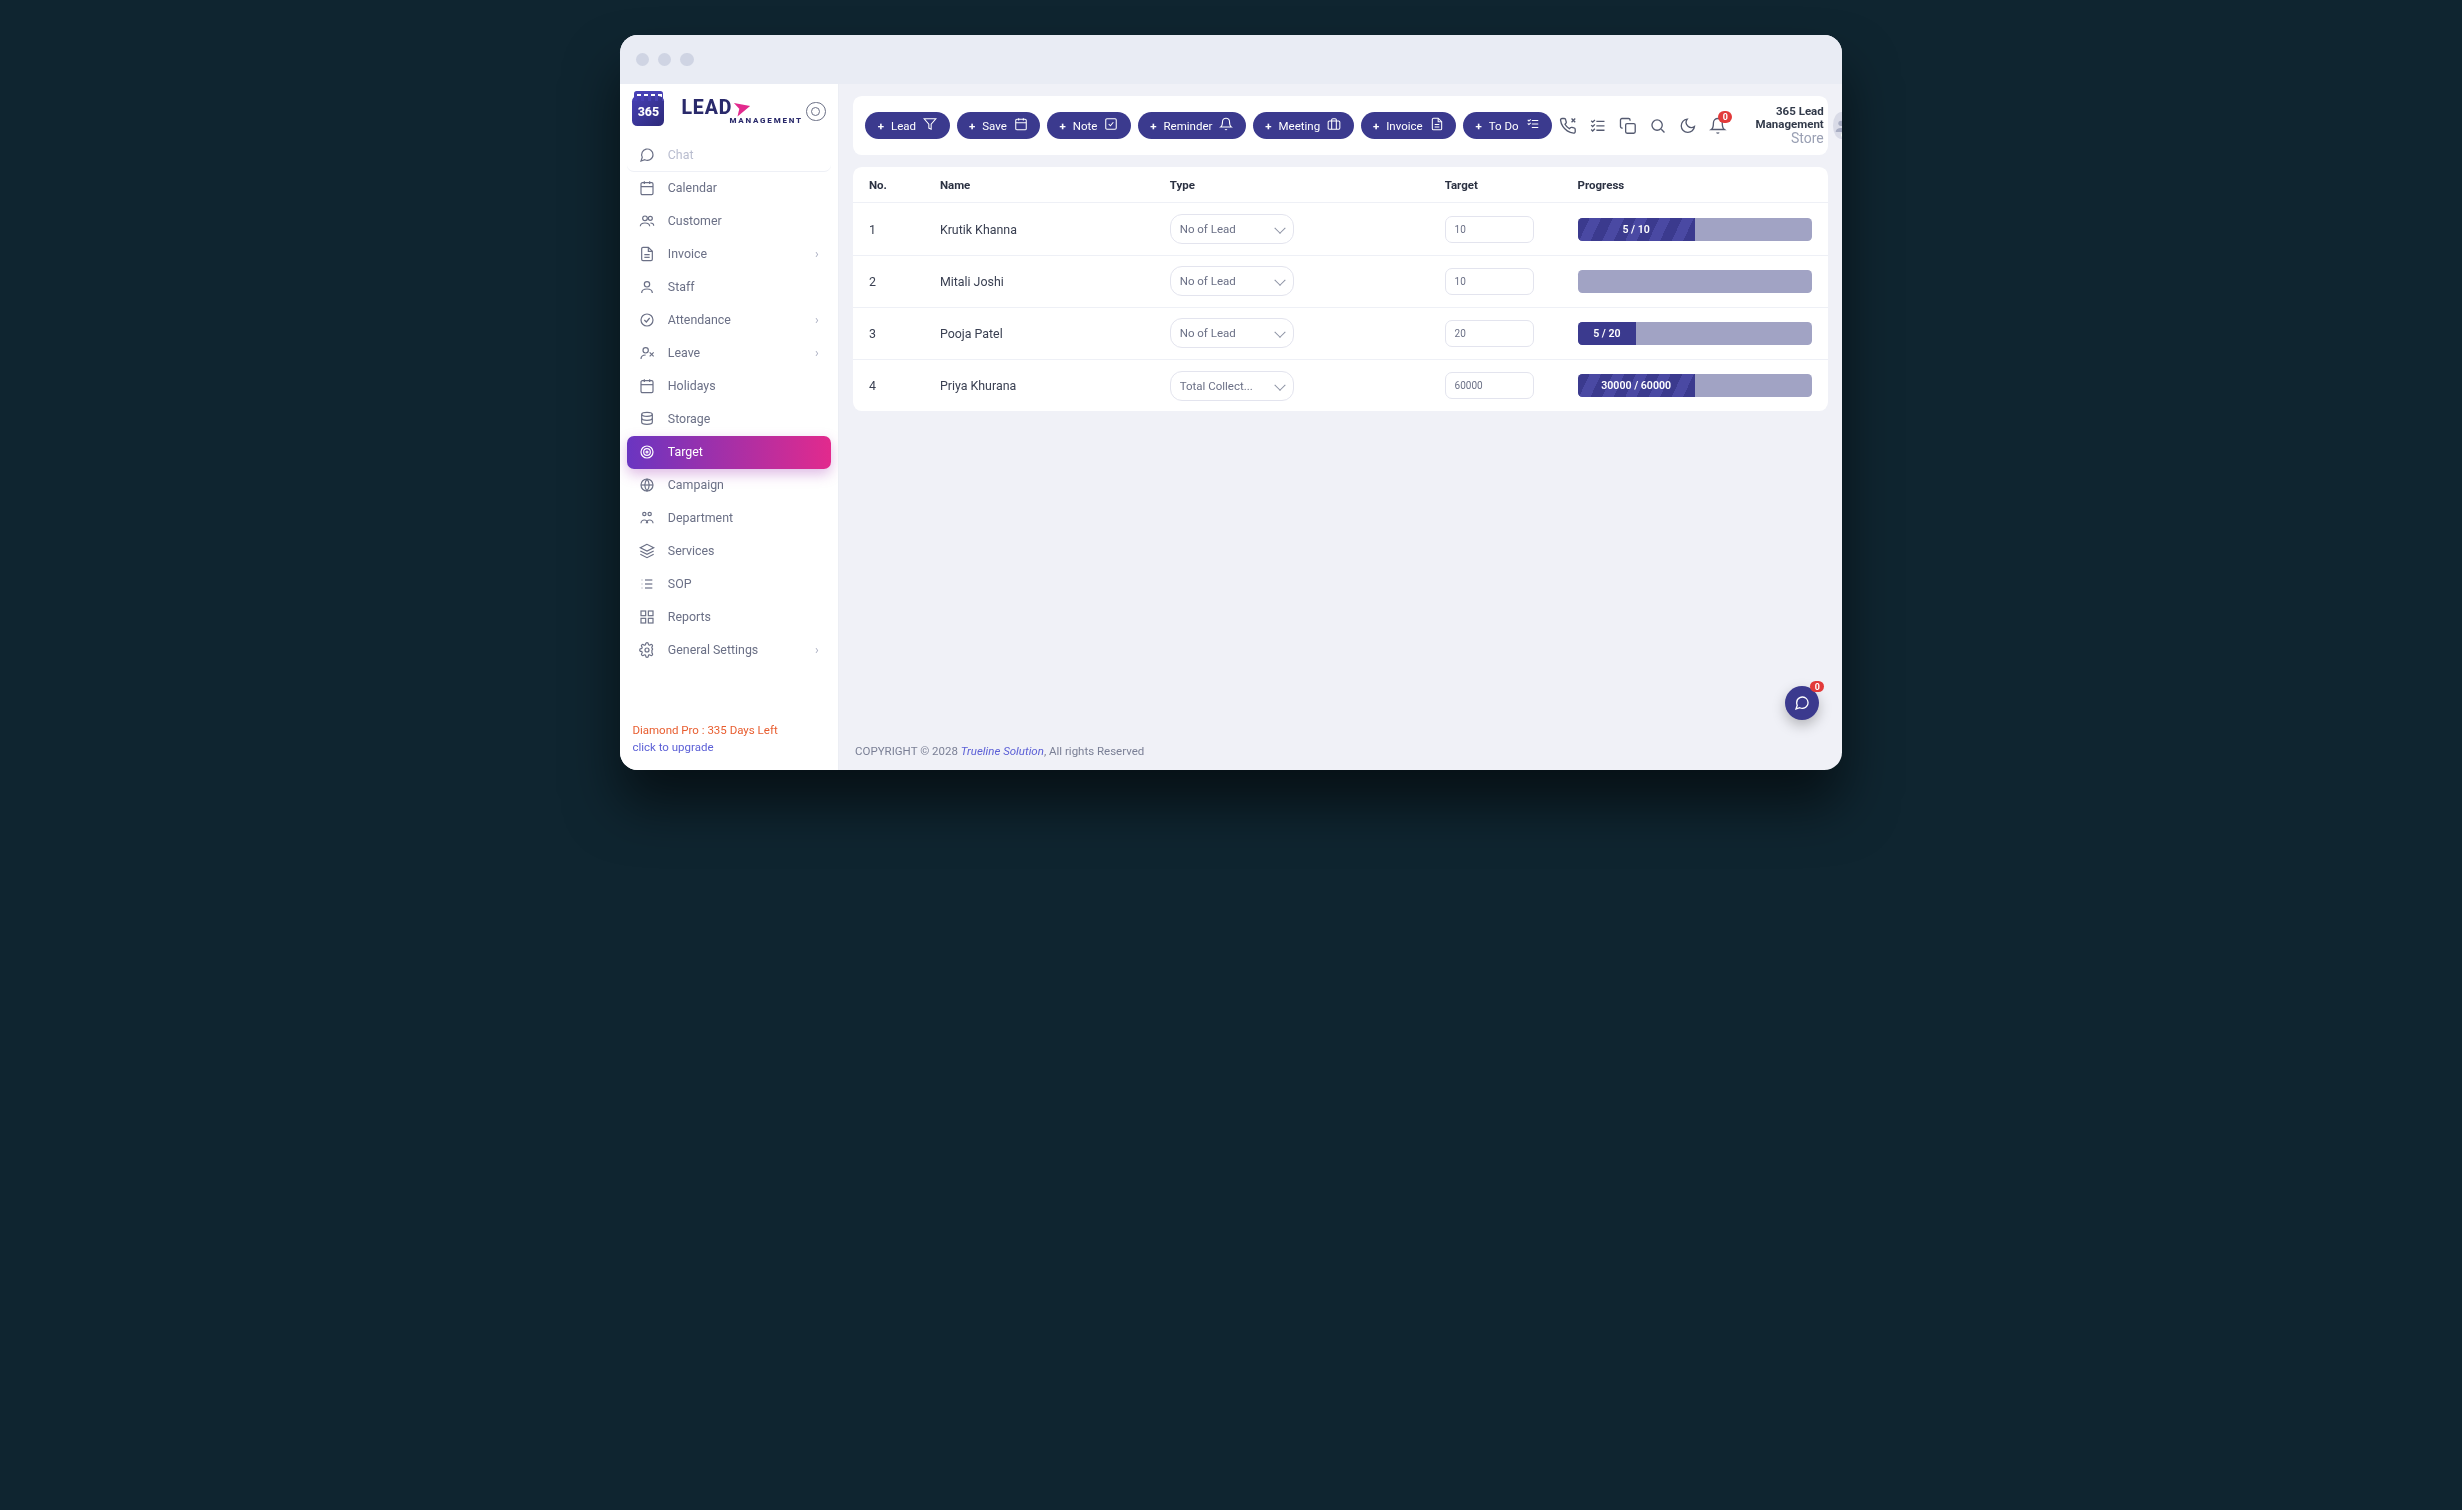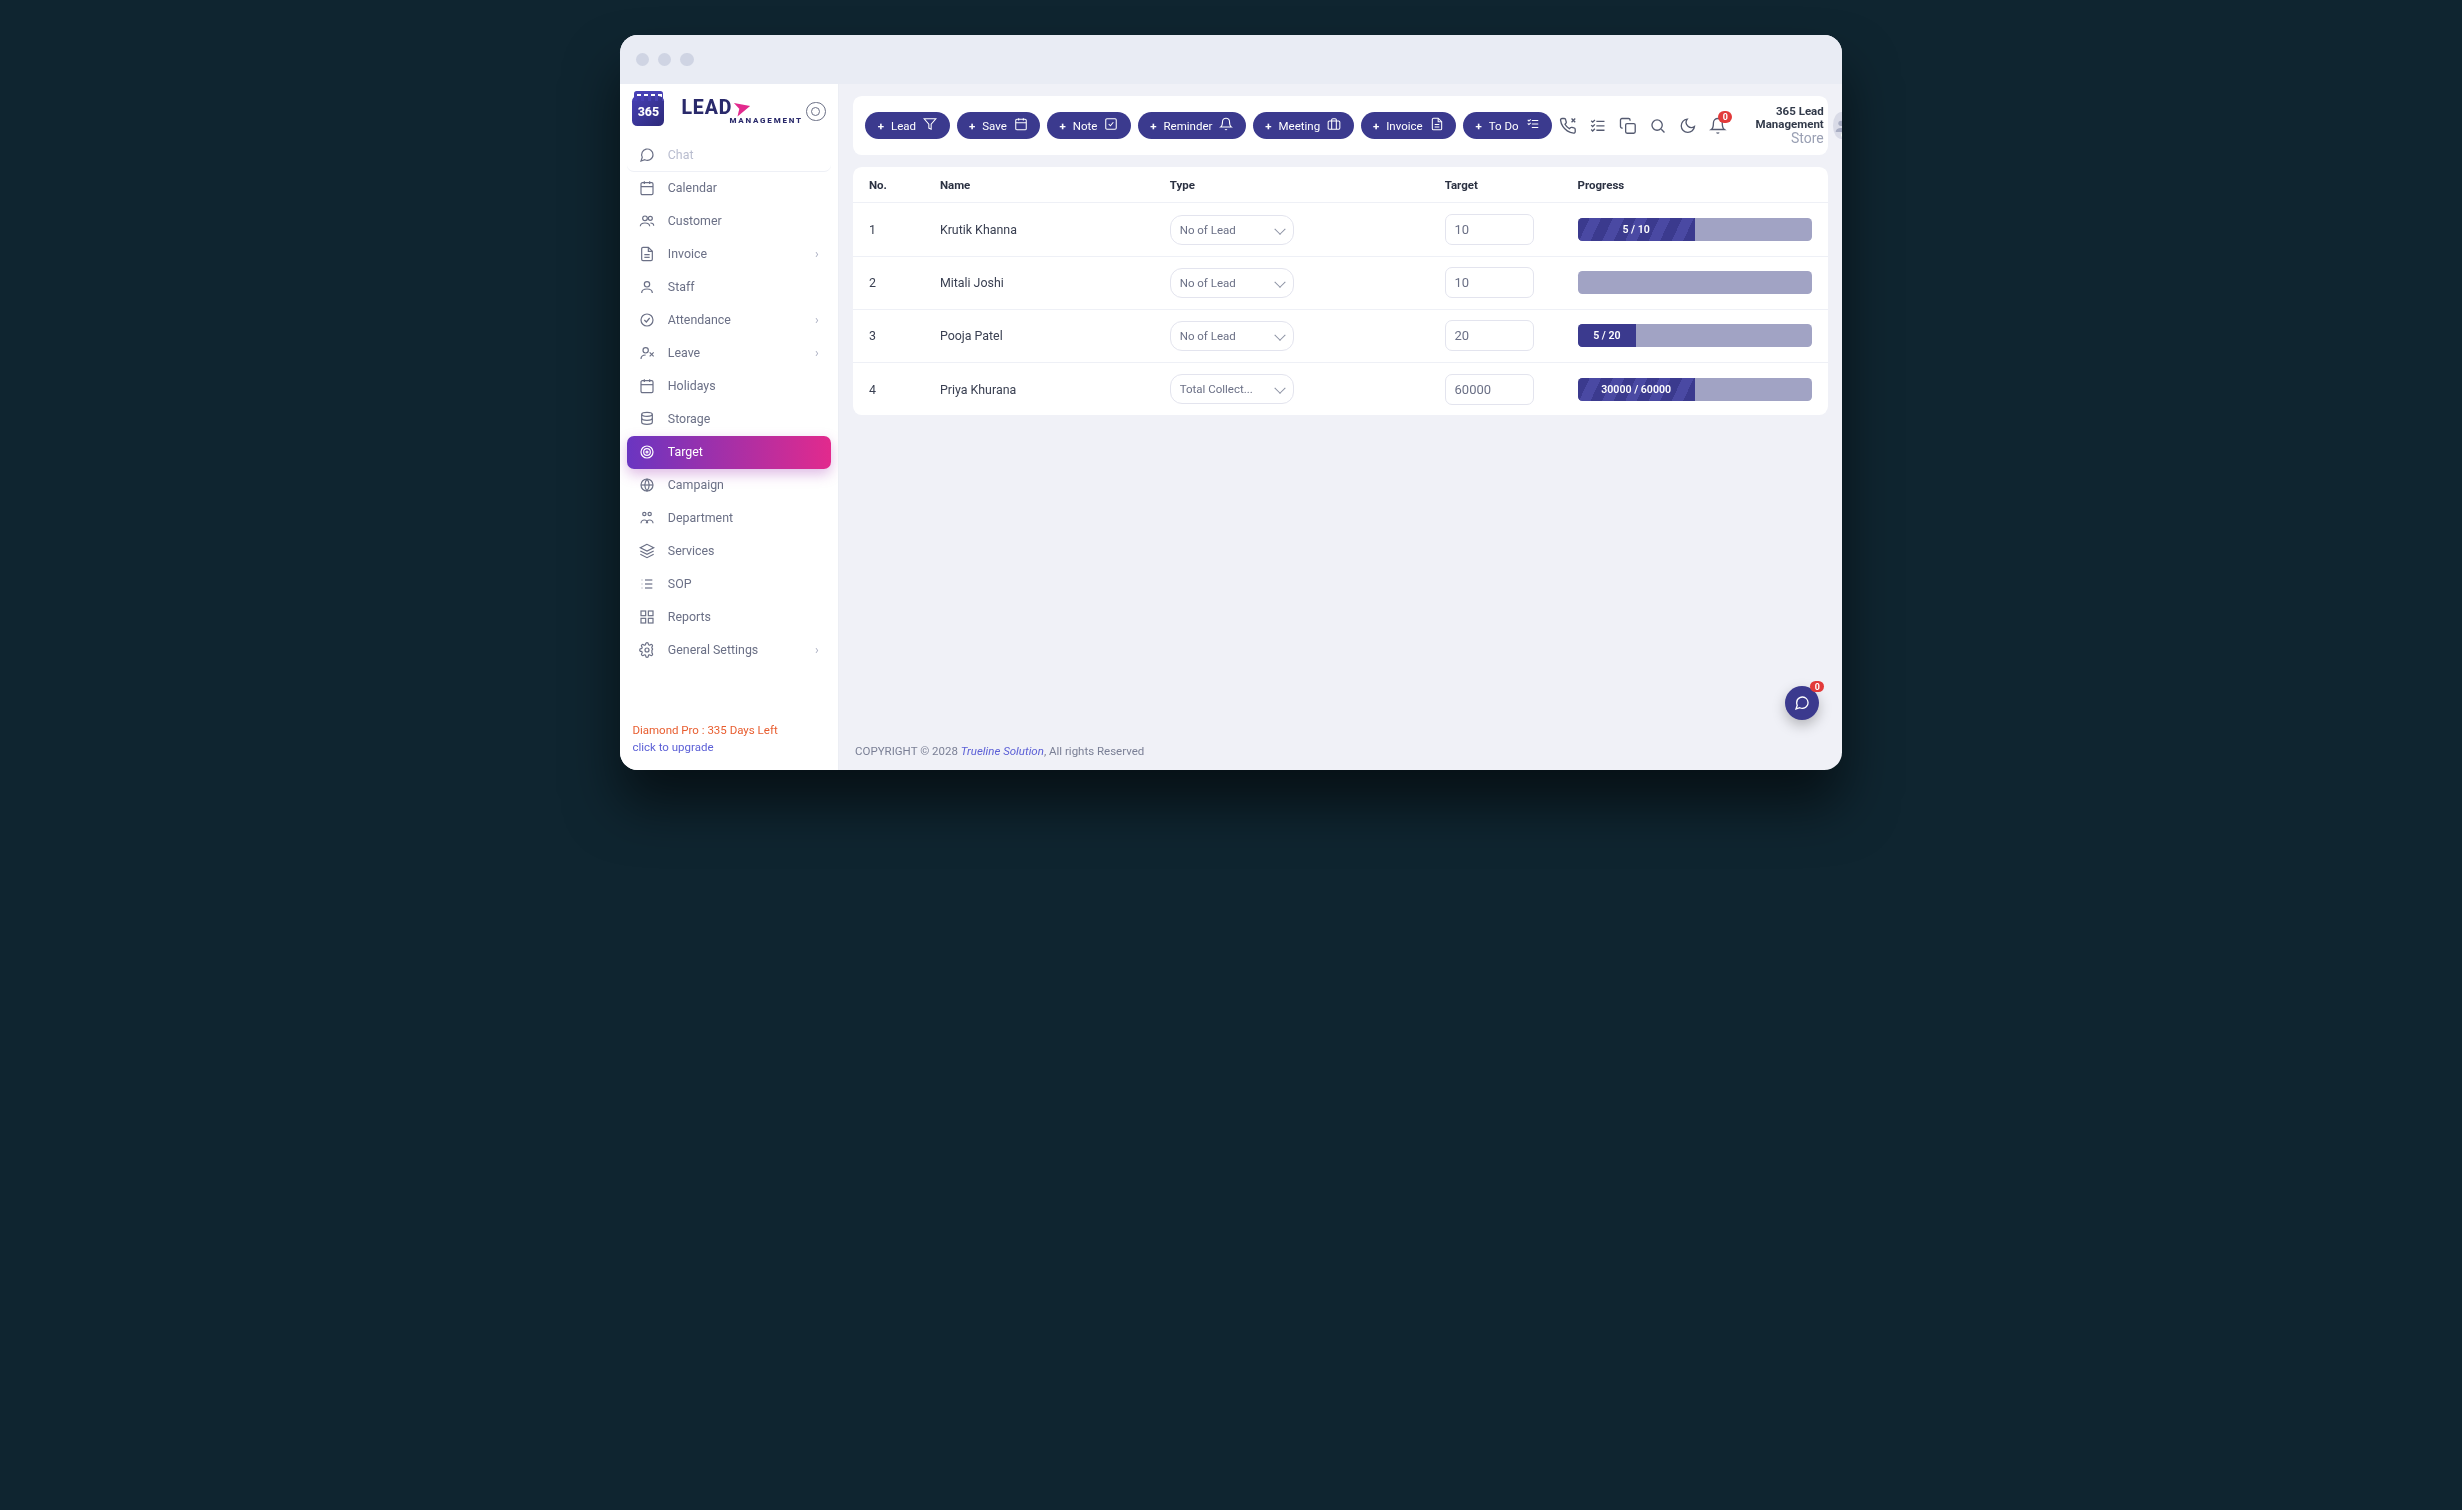--- a/index.html
+++ b/index.html
@@ -74,21 +74,21 @@
   .chevbtn{cursor:pointer;display:inline-flex;}
   .chevbtn svg{width:12.4px;height:12.4px;stroke:#6b7086;stroke-width:2.2;fill:none;}
   .save{background:var(--indigo);color:#fff;border:none;border-radius:5.3px;padding:8px 16px;font-size:12.4px;font-weight:600;cursor:pointer;}
   
   .table{margin:12.4px 14px 0;background:#fff;border-radius:8.9px;overflow:hidden;}
   .thead,.trow{display:grid;grid-template-columns:62px 221px 266px 124px 1fr;gap:8.9px;align-items:center;padding:10.6px 16px;}
   .thead{font-size:11.5px;font-weight:700;color:#2b3142;}
   .trow{border-top:0.9px solid #eef0f6;font-size:12.4px;color:#3a4052;}
   .select{border:0.9px solid var(--border);border-radius:12px;padding:7px 26.6px 7px 8.9px;font-size:11.5px;color:#6b7086;background:#fff;position:relative;cursor:pointer;max-width:124px;overflow:hidden;text-overflow:ellipsis;white-space:nowrap;}
   .select::after{content:"";position:absolute;right:8.9px;top:50%;width:7px;height:7px;border-right:1.8px solid #8c92a3;border-bottom:1.8px solid #8c92a3;transform:translateY(-60%) rotate(45deg);}
-  .tinput{border:0.9px solid var(--border);border-radius:7px;padding:7px 8.9px;font-size:13px;color:#6b7086;max-width:89px;background:#fff;}
+  .tinput{border:0.9px solid var(--border);border-radius:7px;padding:7px 8.9px;font-size:10px;color:#6b7086;max-width:89px;background:#fff;}
   .progress{height:23px;border-radius:4.4px;background:var(--indigo-light);position:relative;overflow:hidden;}
   .progress .bar{position:absolute;left:0;top:0;bottom:0;background:var(--indigo);display:flex;align-items:center;justify-content:center;color:#fff;font-size:10.6px;font-weight:600;}
   .progress .bar.striped{background:repeating-linear-gradient(115deg,#3b3a8e 0 10.6px,#4a49a3 10.6px 21px);}
   .progress.empty .bar{background:transparent;}
   
   .footer{margin-top:auto;padding:12.4px 16px;font-size:11.5px;color:#7b8096;}
   .footer a{color:var(--link);text-decoration:none;font-style:italic;}
   
   .fab{position:absolute;right:23px;bottom:50px;width:34px;height:34px;border-radius:50%;background:#3b3a8e;display:flex;align-items:center;justify-content:center;cursor:pointer;box-shadow:0 5.3px 12.4px rgba(0,0,0,.25);}
   .fab svg{width:16px;height:16px;stroke:#fff;stroke-width:2;fill:none;}

